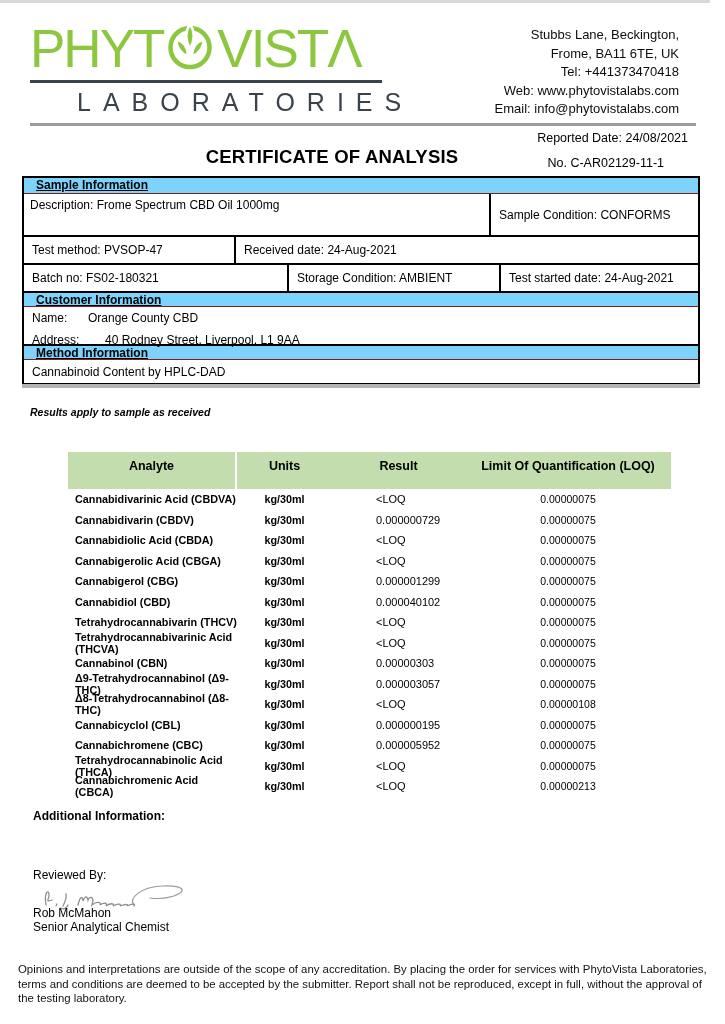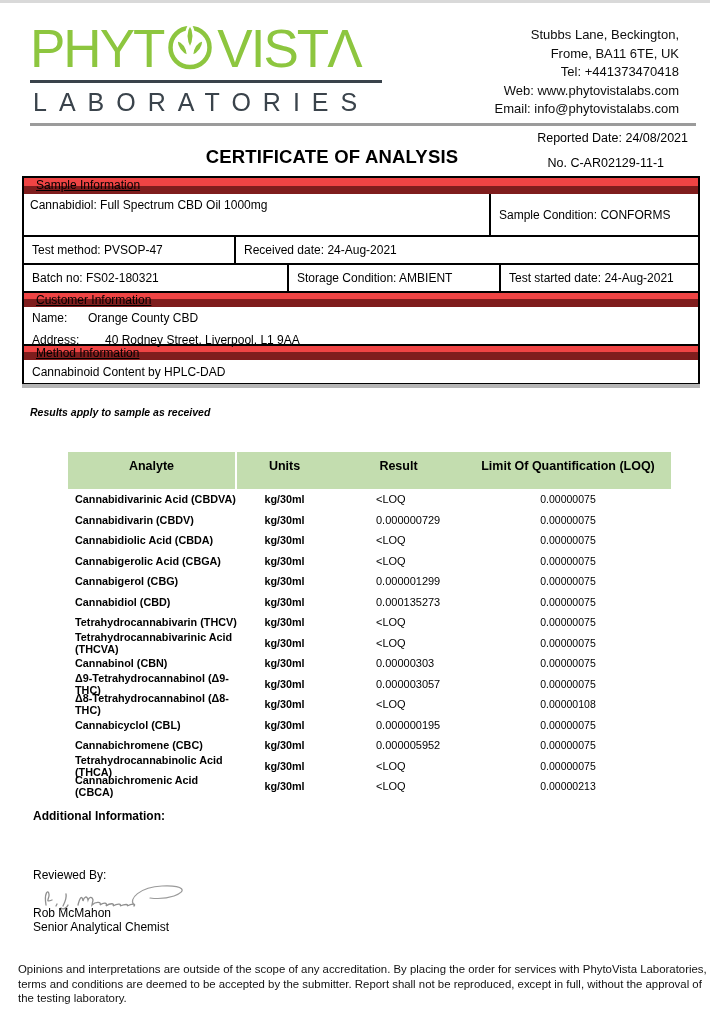--- a/index.html
+++ b/index.html
@@ -5,33 +5,33 @@
   html,body{margin:0;padding:0;}
   body{width:725px;height:1024px;background:#ffffff;font-family:"Liberation Sans",sans-serif;color:#000;}
   #page{position:relative;width:710px;height:1024px;background:#fff;overflow:hidden;}
   .top-edge{position:absolute;left:0;top:0;width:725px;height:3px;background:#d9d9d9;}
 
   
   .logo-block{position:absolute;left:30px;top:20px;}
   .logo-line1{display:flex;align-items:center;color:#8dc63f;font-size:53px;line-height:50px;font-weight:500;letter-spacing:-2px;}
   .logo-line1 .leaf{margin:0 2px;position:relative;top:1px;}
   .logo-rule{height:3px;background:#3a434b;width:352px;margin-top:3px;}
-  .logo-sub{font-size:25px;letter-spacing:12px;color:#3a434b;margin-top:5px;padding-left:3px;font-weight:400;}
+  .logo-sub{font-size:25px;letter-spacing:12px;color:#3a434b;margin-top:5px;padding-left:3px;font-weight:400;margin-left:44px;}
   .addr{position:absolute;right:31px;top:26px;text-align:right;font-size:13px;line-height:18.5px;color:#0d0d0d;}
   .hdr-divider{position:absolute;left:30px;top:123px;width:666px;height:3px;background:#9b9b9b;}
 
   
   .title-block{position:absolute;left:22px;top:130px;width:668px;height:46px;}
   .reported-date{position:absolute;right:2px;top:1px;font-size:12.5px;}
   .coa-title{position:absolute;left:0;top:16px;width:620px;text-align:center;font-size:18.5px;font-weight:bold;letter-spacing:.2px;}
   .coa-no{position:absolute;right:26px;top:26px;font-size:12.5px;}
 
   
   .sections{position:absolute;left:22px;top:176px;width:678px;border:2px solid #000;box-sizing:border-box;font-size:12px;}
-  .bar{background:#ef4444;border-top:2px solid #000;border-bottom:8px solid #7f1d1d;height:16px;line-height:14px;font-weight:normal;text-decoration:underline;padding-left:12px;box-sizing:border-box;}
+  .bar{background:#7dd3fc;border-top:2px solid #000;border-bottom:1px solid #7f1d1d;height:16px;line-height:14px;font-weight:bold;text-decoration:underline;padding-left:12px;box-sizing:border-box;}
   .bar.first{border-top:none;}
   .si-row1{display:flex;height:41px;}
   .si-row1 .c1{width:467px;border-right:2px solid #000;padding:4px 6px;box-sizing:border-box;}
   .si-row1 .c2{flex:1;display:flex;align-items:center;padding-left:8px;}
   .si-row{display:flex;height:26px;border-top:2px solid #000;}
   .si-row .ca{width:265px;border-right:2px solid #000;}
   .si-row .cb{width:212px;border-right:2px solid #000;}
   .si-row .cc{flex:1;}
   .si-row > div{display:flex;align-items:center;padding-left:8px;box-sizing:border-box;}
   .cust-box{height:37px;padding:4px 0 0 8px;box-sizing:border-box;}
@@ -101,21 +101,21 @@
 
   <div class="title-block">
     <div class="reported-date">Reported Date: 24/08/2021</div>
     <div class="coa-title">CERTIFICATE OF ANALYSIS</div>
     <div class="coa-no">No. C-AR02129-11-1</div>
   </div>
 
   <div class="sections">
     <div class="bar first">Sample Information</div>
     <div class="si-row1">
-      <div class="c1">Cannabidiol: Full Spectrum CBD Oil 1000mg</div>
+      <div class="c1">Description: Frome Spectrum CBD Oil 1000mg</div>
       <div class="c2">Sample Condition: CONFORMS</div>
     </div>
     <div class="si-row">
       <div class="cb">Test method: PVSOP-47</div>
       <div class="cc">Received date: 24-Aug-2021</div>
     </div>
     <div class="si-row">
       <div class="ca">Batch no: FS02-180321</div>
       <div class="cb">Storage Condition: AMBIENT</div>
       <div class="cc">Test started date: 24-Aug-2021</div>
@@ -170,21 +170,21 @@
         </div>
         <div class="rt-row">
           <div class="rc0">Cannabigerol (CBG)</div>
           <div class="rc1">kg/30ml</div>
           <div class="rc2">0.000001299</div>
           <div class="rc3">0.00000075</div>
         </div>
         <div class="rt-row">
           <div class="rc0">Cannabidiol (CBD)</div>
           <div class="rc1">kg/30ml</div>
-          <div class="rc2">0.000135273</div>
+          <div class="rc2">0.000040102</div>
           <div class="rc3">0.00000075</div>
         </div>
         <div class="rt-row">
           <div class="rc0">Tetrahydrocannabivarin (THCV)</div>
           <div class="rc1">kg/30ml</div>
           <div class="rc2">&lt;LOQ</div>
           <div class="rc3">0.00000075</div>
         </div>
         <div class="rt-row">
           <div class="rc0">Tetrahydrocannabivarinic Acid (THCVA)</div>

